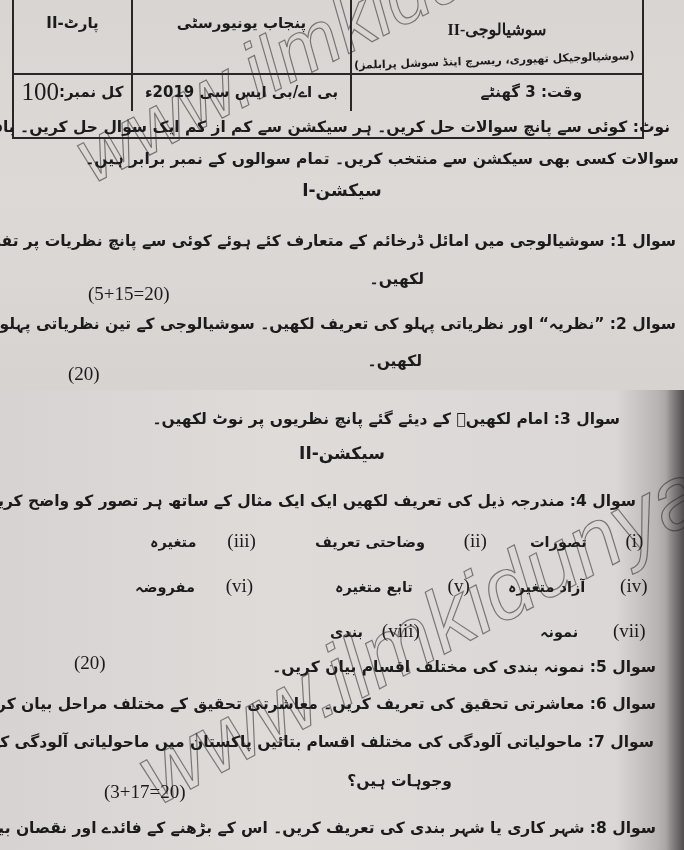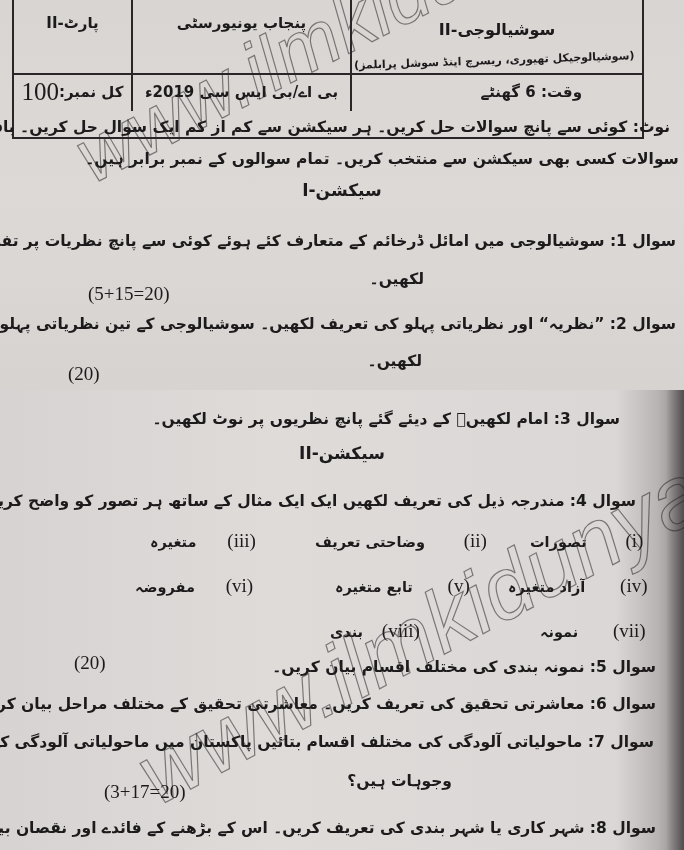--- a/index.html
+++ b/index.html
@@ -32,21 +32,21 @@
     .hdr .row2 { top: 73px; height: 38px; }
     .hdr .cell { box-sizing: border-box; position: relative; display: flex; align-items: center; justify-content: center; }
     .hdr .c1 { width: 119px; border-right: 2px solid #2a2628; }
     .hdr .c2 { width: 219px; border-right: 2px solid #2a2628; }
     .hdr .c3 { flex: 1; flex-direction: column; }
     .urdu {
       font-family: "DejaVu Sans", sans-serif; direction: rtl; unicode-bidi: embed;
       font-weight: bold;
     }
     .hdr .t { font-size: 15px; }
-    .hdr .c3 .t1 { font-size: 16px; margin-top: -14px; }
+    .hdr .c3 .t1 { font-size: 16px; margin-top: -14px; font-family: Liberation Serif, serif; }
     .hdr .c3 .t2 { font-size: 11px; position: absolute; bottom: 6px; right: 8px; transform: rotate(-2deg); }
     .row1 .c1 .t, .row1 .c2 .t { margin-top: -28px; }
     .num { font-family: "Liberation Serif", serif; font-weight: normal; font-size: 25px; }
     
     .line {
       position: absolute; right: 30px; direction: rtl; unicode-bidi: embed;
       font-family: "DejaVu Sans", sans-serif; font-weight: bold; font-size: 15.5px; white-space: nowrap;
     }
     .center { right: auto; left: 0; width: 684px; text-align: center; }
     .marks {
@@ -86,21 +86,21 @@
   </div>
   <div class="row row2">
     <div class="cell c1">
       <span class="num">100</span>
         <span class="urdu t">کل نمبر:</span>
     </div>
     <div class="cell c2">
       <span class="urdu t">بی اے/بی ایس سی 2019ء</span>
     </div>
     <div class="cell c3" style="align-items:flex-end; padding-right:60px;">
-      <span class="urdu t">وقت: 6 گھنٹے</span>
+      <span class="urdu t">وقت: 3 گھنٹے</span>
     </div>
   </div>
 </div>
 
 <div class="line" style="top:118px; right:14px;">نوٹ:   کوئی سے پانچ سوالات حل کریں۔ ہر سیکشن سے کم از کم ایک سوال حل کریں۔ باقی دو</div>
 <div class="line center" style="top:150px; padding-left:40px;">سوالات کسی بھی سیکشن سے منتخب کریں۔ تمام سوالوں کے نمبر برابر ہیں۔</div>
 
 <div class="line center section-title" style="top:180px;">سیکشن-I</div>
 
 <div class="line" style="top:232px; right:8px;">سوال 1: سوشیالوجی میں امائل ڈرخائم کے متعارف کئے ہوئے کوئی سے پانچ نظریات پر تفصیلی نوٹ</div>

